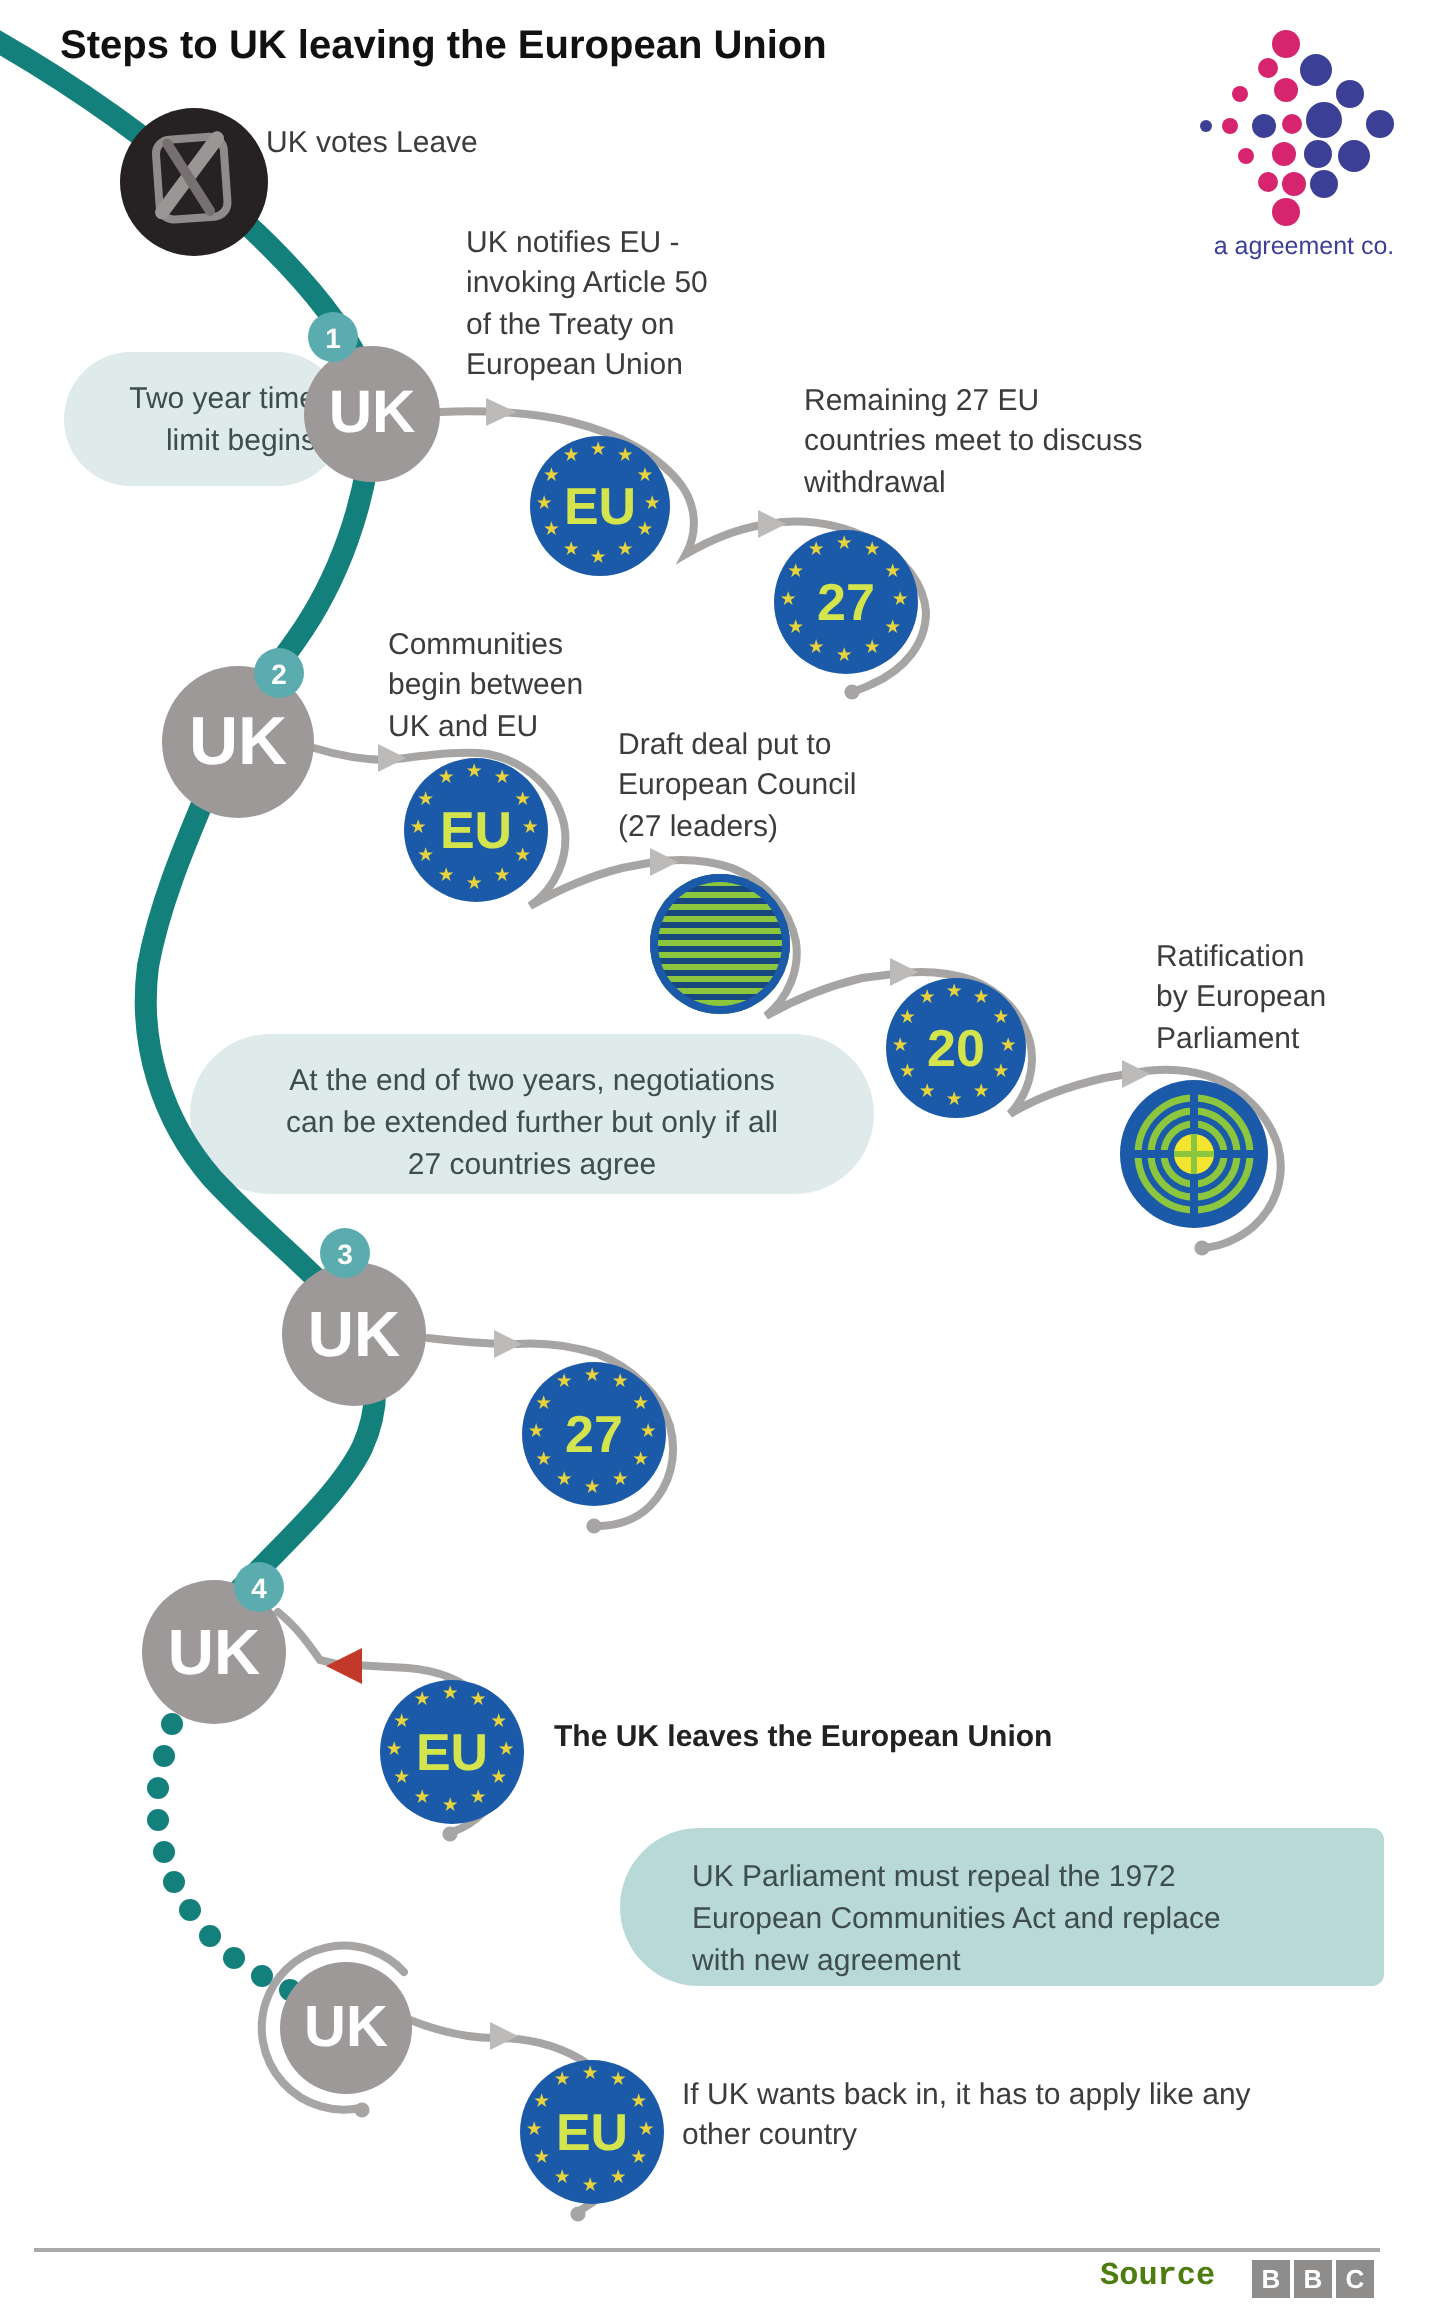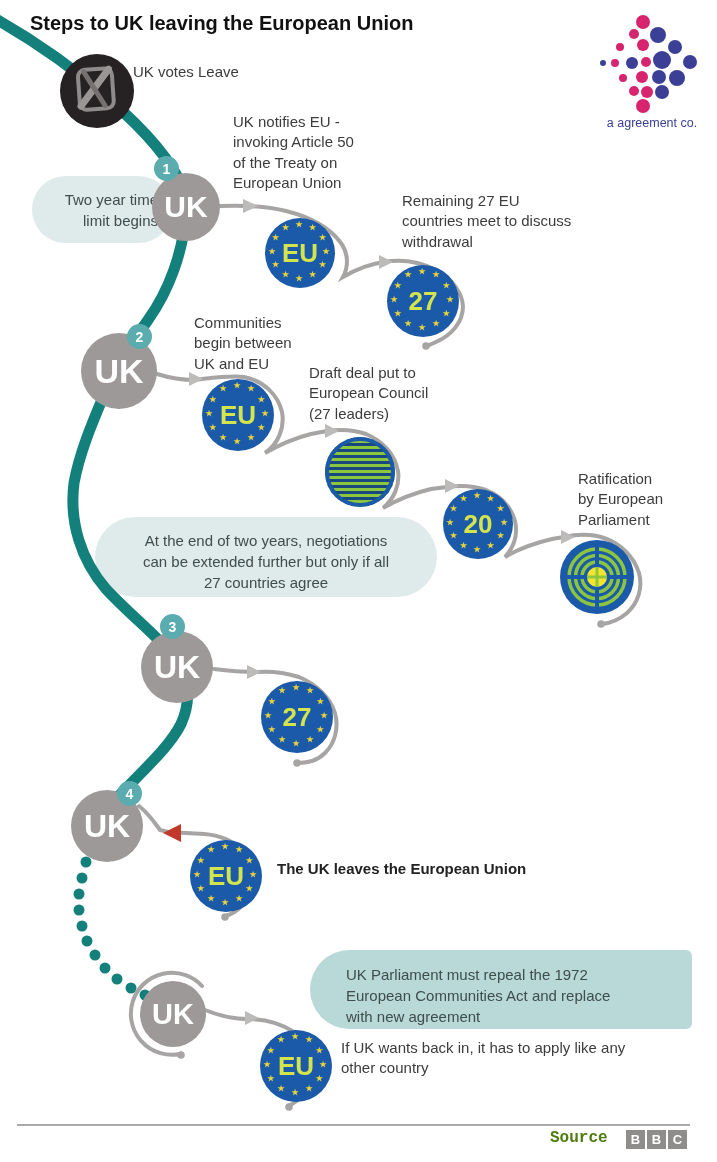--- a/index.html
+++ b/index.html
@@ -43,21 +43,21 @@
 </head>
 <body>
 
 <div class="canvas">
 
   <div class="pill pill1 abs" style="left:32px;top:176px;width:140px;height:67px;"><span>Two year time
 limit begins</span></div>
   <div class="pill pill2 abs" style="left:95px;top:517px;width:342px;height:80px;"><span>At the end of two years, negotiations
 can be extended further but only if all
 27 countries agree</span></div>
-  <div class="pill pill3 abs" style="left:310px;top:914px;width:382px;height:79px;margin-top:36px;"><span>UK Parliament must repeal the 1972
+  <div class="pill pill3 abs" style="left:310px;top:914px;width:382px;height:79px;"><span>UK Parliament must repeal the 1972
 European Communities Act and replace
 with new agreement</span></div>
 
   <svg class="overlay" width="717" height="1162" viewBox="0 0 717 1162">
 
     <path d="M -6,18 C 40,44 78,72 110,100 C 142,128 170,158 182,186 L 186,210
              C 184,252 168,292 148,320 C 130,346 118,356 111,378
              C 99,408 81,445 74,483 C 69,522 81,560 106,589
              C 131,616 159,637 175,658 C 190,680 191,702 181,724
              C 169,748 141,772 116,799 L 108,814" fill="none" stroke="#14807c" stroke-width="11" stroke-linecap="round"></path>

